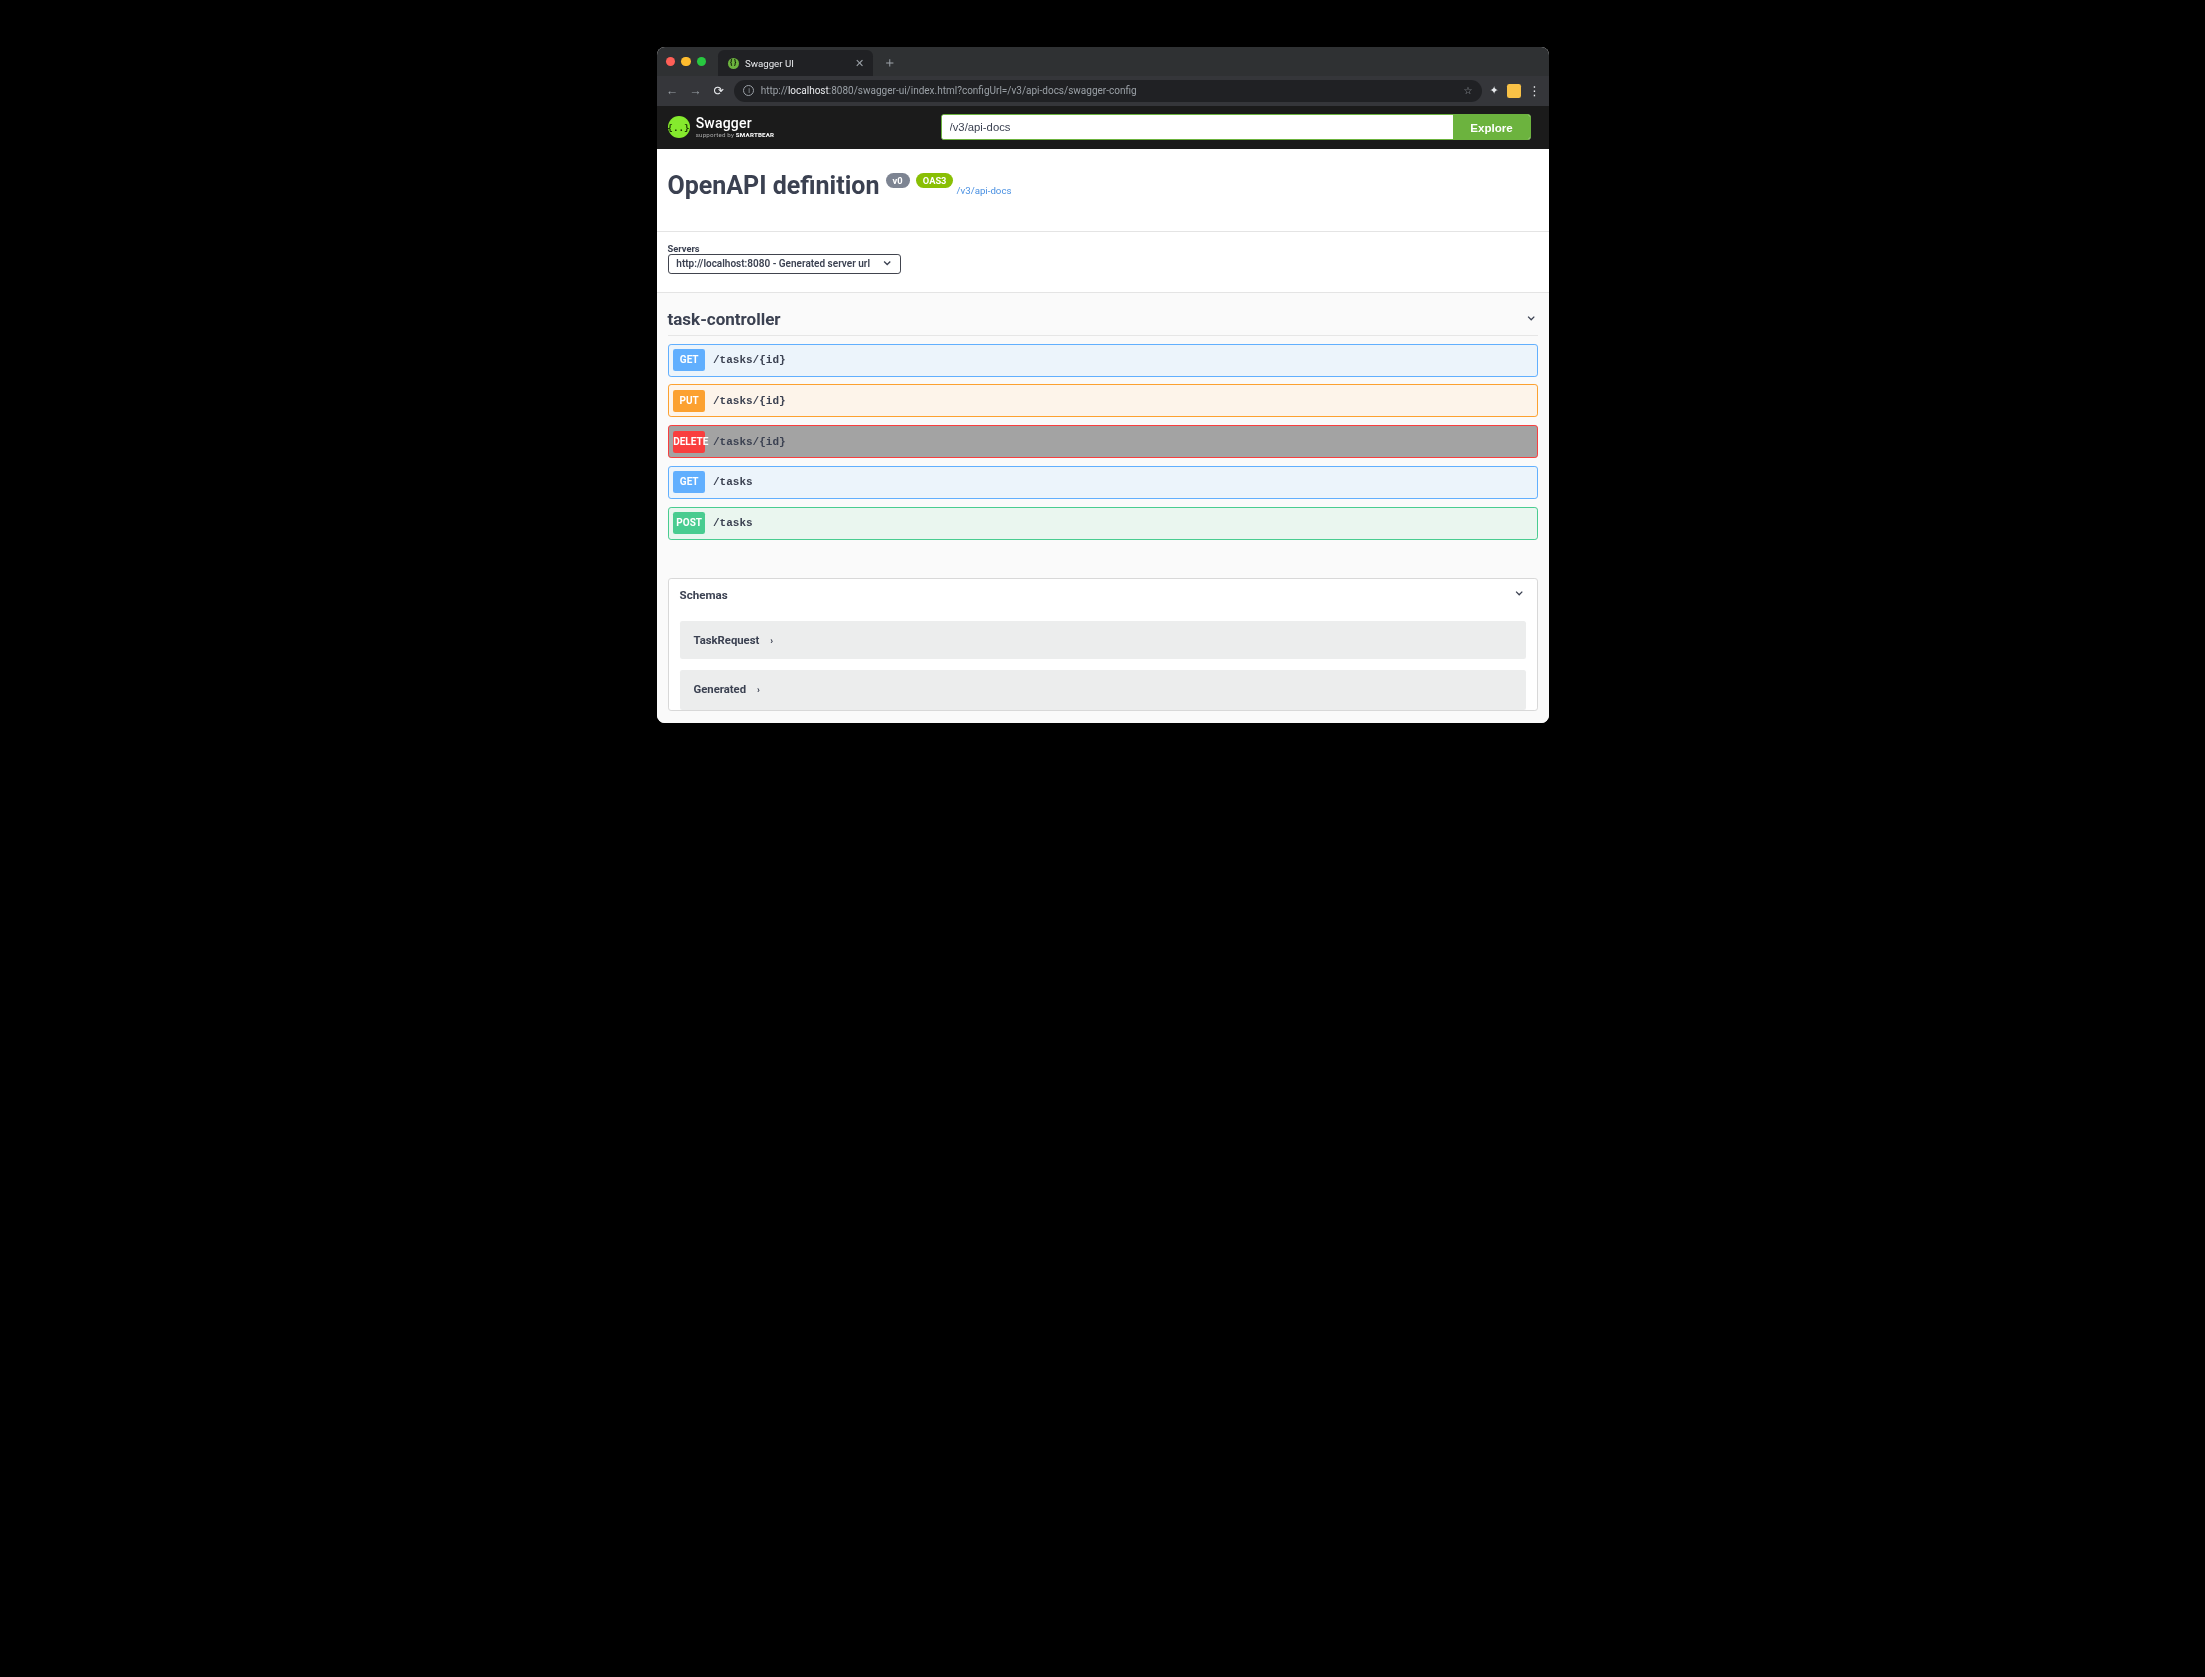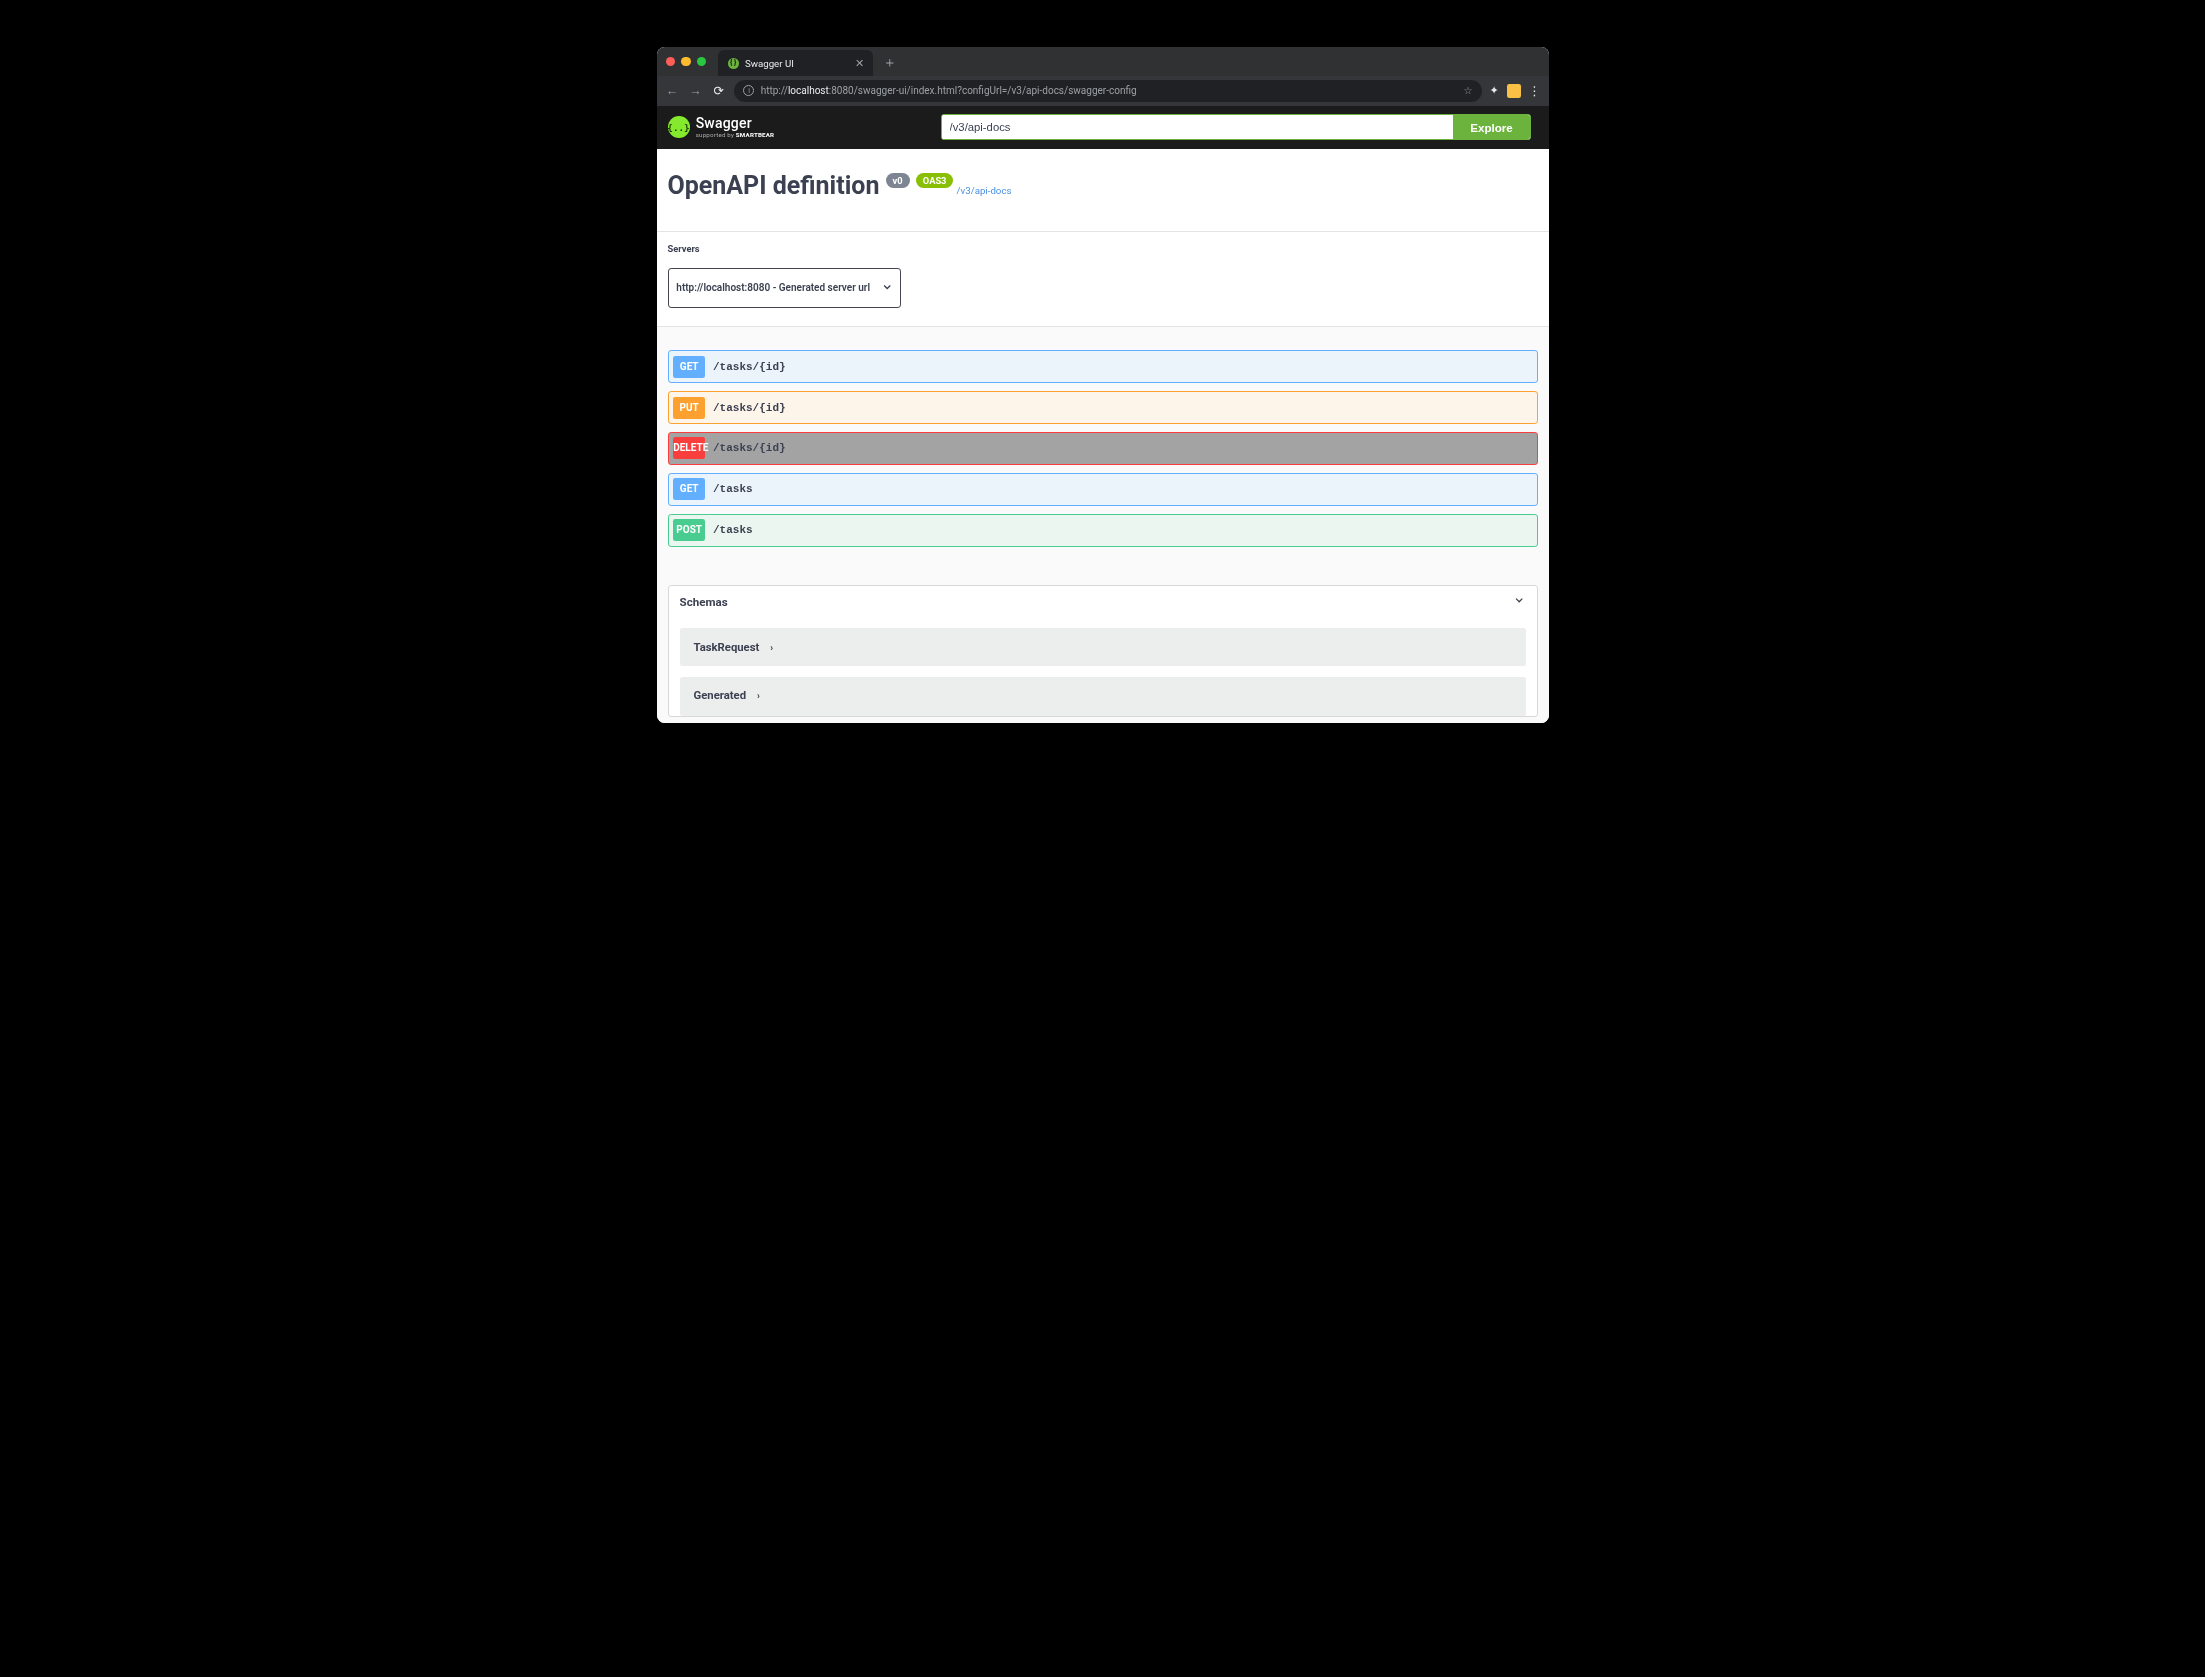--- a/index.html
+++ b/index.html
@@ -139,23 +139,23 @@
   }
   .pill.grey { background: #7d8492; color: #fff; }
   .pill.green { background: #89bf04; color: #fff; }
   .api-link { font-size: 9.7px; color: #4990e2; margin-top: 4.7px; display: inline-block; }
 
   .divider { border-top: 0.8px solid #e4e4e4; }
 
   .servers-block { background: #fff; padding: 11px 11px 18.6px 11px; border-bottom: 0.8px solid #e4e4e4; }
   .servers-lbl { font-size: 9.3px; font-weight: 700; color: #3b4151; }
   .server-select {
-    margin-top: 14px;
+    margin-top: 0;
     border: 1.6px solid #41444e; border-radius: 3.1px; background: #fff;
-    height: 40px; display: inline-flex; align-items: center; padding: 0 23px 0 7.8px;
+    height: 20px; display: inline-flex; align-items: center; padding: 0 23px 0 7.8px;
     font-size: 10px; font-weight: 600; color: #3b4151; position: relative; min-width: 233px;
   }
   .server-select .chev {
     position: absolute; right: 6.2px; top: 50%; transform: translateY(-50%);
   }
 
   .section { padding: 15.5px 11px 7.8px 11px; }
   .section-head {
     display: flex; align-items: center; font-size: 17px; font-weight: 700; color: #3b4151;
     padding-bottom: 6.2px; margin-bottom: 6.2px; border-bottom: 0.8px solid rgba(0,0,0,0.08);
@@ -271,20 +271,28 @@
         <span>http://localhost:8080 - Generated server url</span>
         <span class="chev">
           <svg class="chev-svg" viewBox="0 0 24 24" fill="none" stroke="#3b4151" stroke-width="2.5">
               <polyline points="6 9 12 15 18 9"></polyline>
             </svg>
         </span>
       </div>
     </div>
 
     <div class="section">
+      <div class="section-head">
+        <span>task-controller</span>
+        <span class="chev">
+          <svg class="chev-svg" viewBox="0 0 24 24" fill="none" stroke="#3b4151" stroke-width="2.5">
+              <polyline points="6 9 12 15 18 9"></polyline>
+            </svg>
+        </span>
+      </div>
       <div id="ops">
           <div class="op get">
             <span class="method">GET</span>
             <span class="path">/tasks/{id}</span>
           </div>
           <div class="op put">
             <span class="method">PUT</span>
             <span class="path">/tasks/{id}</span>
           </div>
           <div class="op delete">

